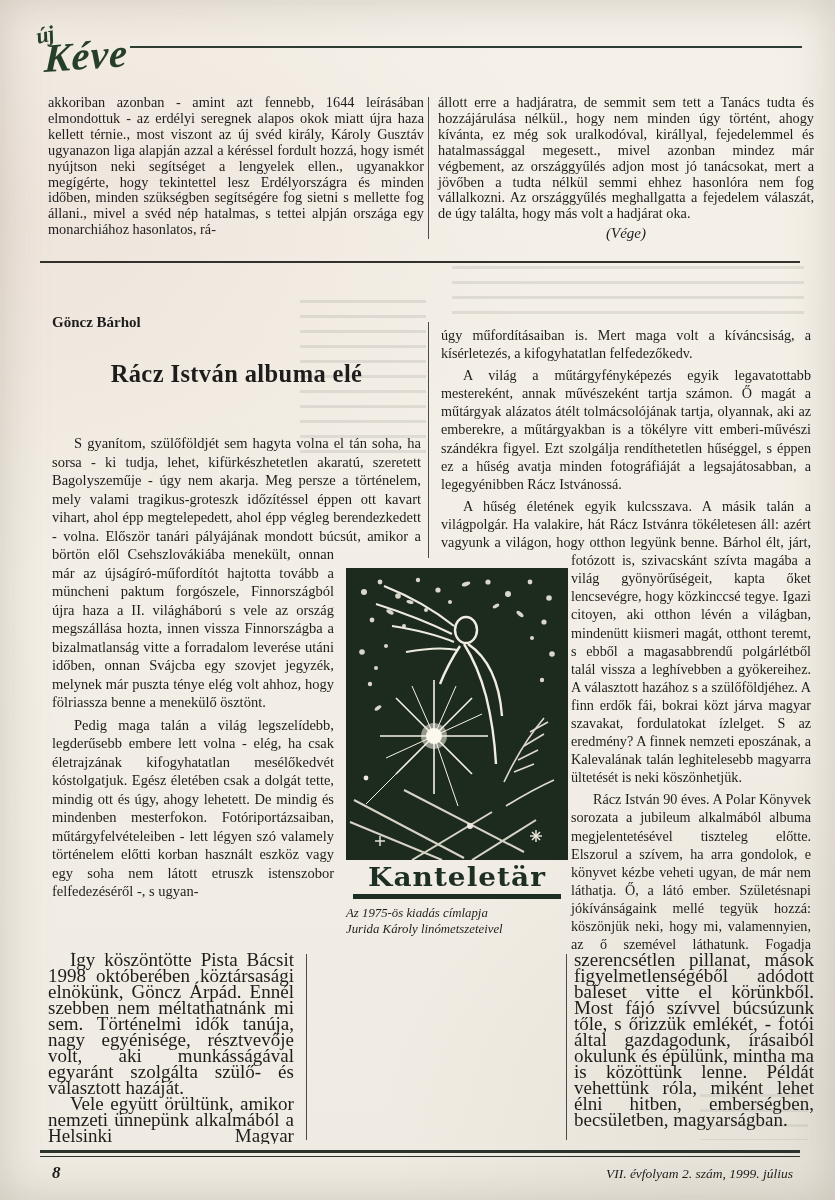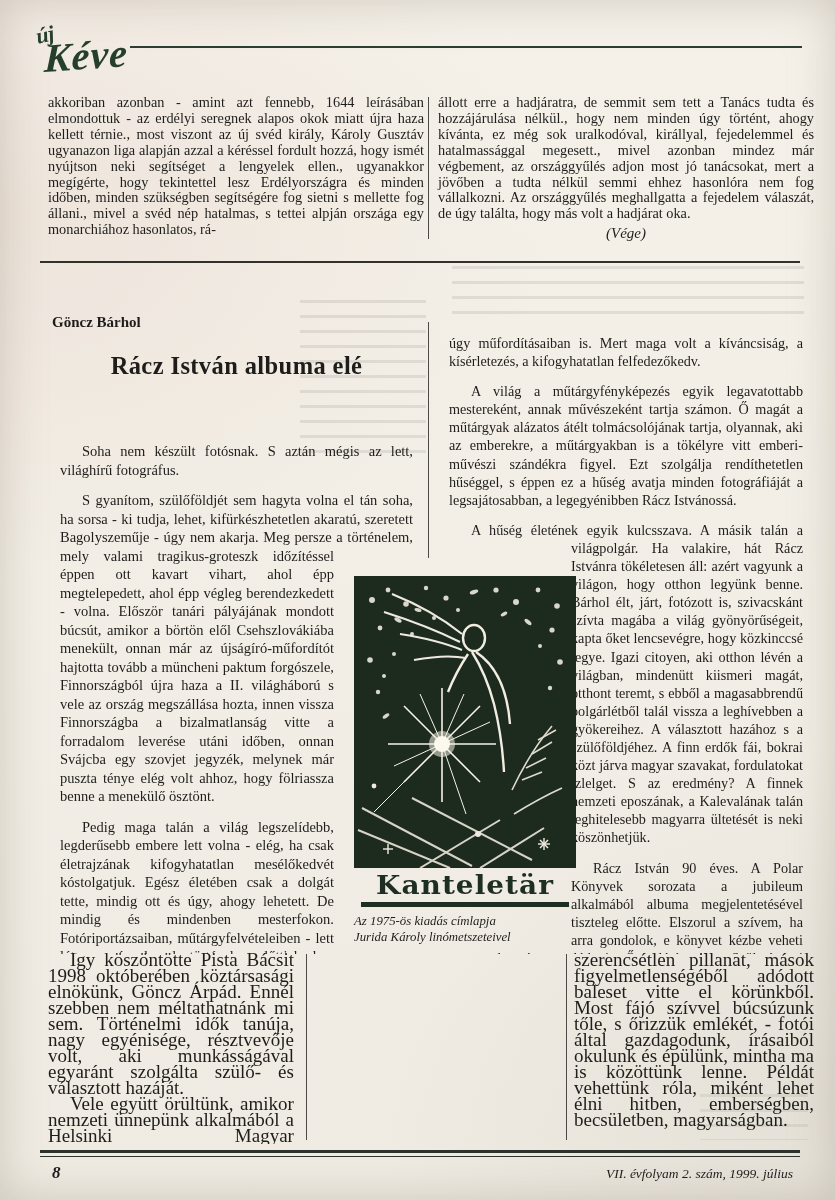--- a/index.html
+++ b/index.html
@@ -41,25 +41,25 @@
   .vege{margin-top:4px;text-align:center;font-style:italic;font-size:15px;}
   .vdiv{position:absolute;width:1px;background:#4b4a45;}
   .vdiv.top{left:428px;top:97px;height:142px;}
   .vdiv.article{left:428px;top:322px;height:236px;}
   .vdiv.b1{left:306px;top:954px;height:186px;}
   .vdiv.b2{left:566px;top:954px;height:186px;}
   .section-rule{position:absolute;left:40px;top:261px;width:760px;height:1.6px;background:#33312c;}
   
   .author{position:absolute;left:52px;top:314px;font-size:15px;font-weight:bold;}
   .headline{
-    position:absolute;left:48px;top:352px;width:377px;
+    position:absolute;left:48px;top:360px;width:377px;
     text-align:center;font-size:24.5px;font-weight:bold;letter-spacing:.4px;
   }
   .acol{position:absolute;text-align:justify;overflow:hidden;}
-  .acol p{margin:12px;text-indent:22px;}
+  .acol p{margin:4px;text-indent:22px;}
   .acol p.noindent{text-indent:0;}
   .acol.left{left:48px;top:430px;width:377px;height:524px;font-size:14.5px;line-height:18.5px;}
   .acol.right{left:437px;top:322px;width:378px;height:632px;font-size:14.2px;line-height:18.1px;}
   .strut-r{float:right;width:0;height:131px;}
   .spacer-r{float:right;clear:right;width:91px;height:393px;}
   .strut-l{float:left;width:0;height:235px;}
   .spacer-l{float:left;clear:left;width:134px;height:392px;}
   
   .figure{position:absolute;left:338px;top:560px;width:222px;}
   .figure svg{display:block;width:222px;height:292px;}
@@ -124,35 +124,34 @@
   <div class="ghost g2"></div>
   <div class="ghost g3"></div>
 
   <div class="author">Göncz Bárhol</div>
   <h1 class="headline" style="margin:0">Rácz István albuma elé</h1>
   <div class="vdiv article"></div>
 
   <div class="acol left">
     <div class="strut-r"></div>
     <div class="spacer-r"></div>
-    <p>Soha nem készült fotósnak. S aztán mégis az lett, világhírű fotográfus.</p>
     <p>S gyanítom, szülőföldjét sem hagyta volna el tán soha, ha sorsa - ki tudja, lehet, kifürkészhetetlen akaratú, szeretett Bagolyszeműje - úgy nem akarja. Meg persze a történelem, mely valami tragikus-groteszk időzítéssel éppen ott kavart vihart, ahol épp megtelepedett, ahol épp végleg berendezkedett - volna. Először tanári pályájának mondott búcsút, amikor a börtön elől Csehszlovákiába menekült, onnan már az újságíró-műfordítót hajtotta tovább a müncheni paktum forgószele, Finnországból újra haza a II. világháború s vele az ország megszállása hozta, innen vissza Finnországba a bizalmatlanság vitte a forradalom leverése utáni időben, onnan Svájcba egy szovjet jegyzék, melynek már puszta ténye elég volt ahhoz, hogy fölriassza benne a menekülő ösztönt.</p>
     <p>Pedig maga talán a világ legszelídebb, legderűsebb embere lett volna - elég, ha csak életrajzának kifogyhatatlan mesélőkedvét kóstolgatjuk. Egész életében csak a dolgát tette, mindig ott és úgy, ahogy lehetett. De mindig és mindenben mesterfokon. Fotóriportázsaiban, műtárgyfelvételeiben - lett légyen szó valamely történelem előtti korban használt eszköz vagy egy soha nem látott etruszk istenszobor felfedezéséről -, s ugyan-</p>
   </div>
 
   <div class="acol right">
     <div class="strut-l"></div>
     <div class="spacer-l"></div>
     <p class="noindent">úgy műfordításaiban is. Mert maga volt a kíváncsiság, a kísérletezés, a kifogyhatatlan felfedezőkedv.</p>
     <p>A világ a műtárgyfényképezés egyik legavatottabb mestereként, annak művészeként tartja számon. Ő magát a műtárgyak alázatos átélt tolmácsolójának tartja, olyannak, aki az emberekre, a műtárgyakban is a tökélyre vitt emberi-művészi szándékra figyel. Ezt szolgálja rendíthetetlen hűséggel, s éppen ez a hűség avatja minden fotográfiáját a legsajátosabban, a legegyénibben Rácz Istvánossá.</p>
     <p>A hűség életének egyik kulcsszava. A másik talán a világpolgár. Ha valakire, hát Rácz Istvánra tökéletesen áll: azért vagyunk a világon, hogy otthon legyünk benne. Bárhol élt, járt, fotózott is, szivacskánt szívta magába a világ gyönyörűségeit, kapta őket lencsevégre, hogy közkinccsé tegye. Igazi citoyen, aki otthon lévén a világban, mindenütt kiismeri magát, otthont teremt, s ebből a magasabbrendű polgárlétből talál vissza a leghívebben a gyökereihez. A választott hazához s a szülőföldjéhez. A finn erdők fái, bokrai közt járva magyar szavakat, fordulatokat ízlelget. S az eredmény? A finnek nemzeti eposzának, a Kalevalának talán leghitelesebb magyarra ültetését is neki köszönhetjük.</p>
     <p>Rácz István 90 éves. A Polar Könyvek sorozata a jubileum alkalmából albuma megjelentetésével tiszteleg előtte. Elszorul a szívem, ha arra gondolok, e könyvet kézbe veheti ugyan, de már nem láthatja. Ő, a látó ember. Születésnapi jókívánságaink mellé tegyük hozzá: köszönjük neki, hogy mi, valamennyien, az ő szemével láthatunk. Fogadja szeretetünket cserébe.</p>
   </div>
 
-  <figure class="figure" style="margin:16px">
+  <figure class="figure" style="margin:8px">
     <svg viewBox="0 0 222 292" aria-hidden="true">
       <rect x="0" y="0" width="222" height="292" fill="#1d2b1f"></rect>
 
       <g fill="#eee9dd" opacity=".9">
         <circle cx="18" cy="24" r="3"></circle>
           <circle cx="34" cy="14" r="2.4"></circle>
           <circle cx="52" cy="28" r="2.8"></circle>
         <circle cx="72" cy="12" r="2.2"></circle>
           <circle cx="92" cy="22" r="2.6"></circle>
           <circle cx="142" cy="14" r="2.6"></circle>

